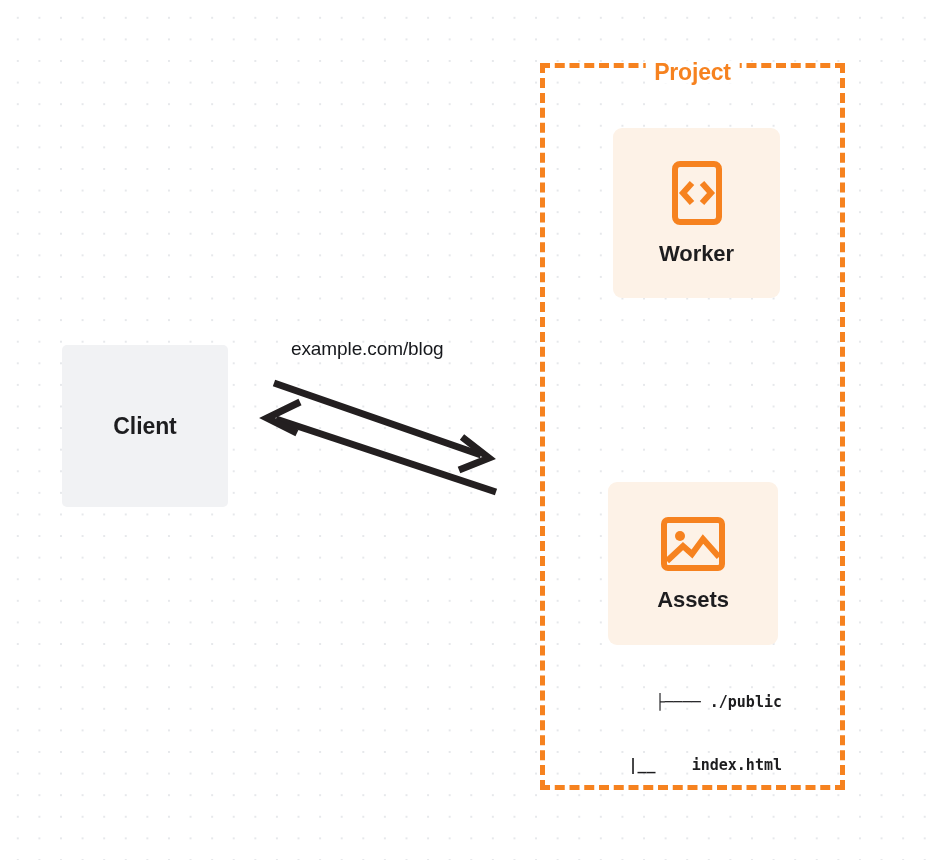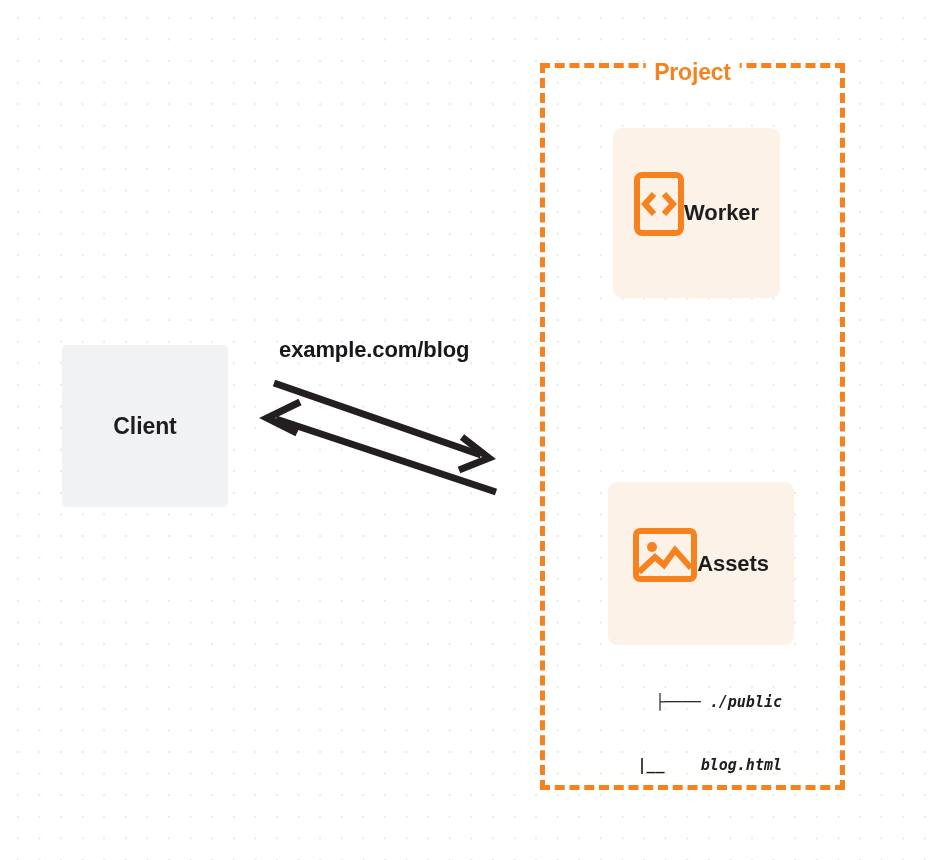--- a/index.html
+++ b/index.html
@@ -44,21 +44,21 @@
     letter-spacing: -0.2px;
     line-height: 1;
     white-space: nowrap;
   }
 
   
   .node-card {
     position: absolute;
     box-sizing: border-box;
     display: flex;
-    flex-direction: row;
+    flex-direction: column;
     align-items: center;
     justify-content: center;
   }
   .node-card.orange {
     background: #fdf2e7;
     border-radius: 9px;
   }
   .node-card.grey {
     background: #f1f2f4;
     border-radius: 5px;
@@ -80,21 +80,21 @@
 
   #worker-node {
     left: 613px;
     top: 128px;
     width: 167px;
     height: 170px;
   }
   #assets-node {
     left: 608px;
     top: 482px;
-    width: 186px;
+    width: 170px;
     height: 163px;
   }
   #client-node {
     left: 62px;
     top: 345px;
     width: 166px;
     height: 162px;
   }
 
   
@@ -104,39 +104,39 @@
     top: 650px;
     width: 196px;
     font-family: "DejaVu Sans Mono", "Liberation Mono", monospace;
     font-size: 15px;
     font-weight: bold;
     line-height: 21px;
     color: #1d1d1f;
     white-space: pre;
     text-align: right;
   }
-  .tree-row { display: block; font-style: italic; }
+  .tree-row { display: block; }
 
   
   #arrows {
     position: absolute;
     left: 0;
     top: 0;
     width: 938px;
     height: 860px;
     pointer-events: none;
   }
 
   
   #request-label {
     position: absolute;
-    left: 279px;
+    left: 291px;
     top: 339px;
-    font-size: 22px;
-    font-weight: bold;
+    font-size: 19px;
+    font-weight: normal;
     color: #16181c;
     letter-spacing: -0.1px;
     line-height: 1;
     white-space: nowrap;
   }
 </style>
 </head>
 <body>
 
 <div id="canvas">
@@ -181,17 +181,17 @@
         <rect x="3" y="3" width="58" height="48" rx="4" ry="4" fill="none" stroke="#f6821f" stroke-width="6"></rect>
         <circle cx="19" cy="19" r="5" fill="#f6821f"></circle>
         <polyline points="6,44 22,29 31,37 42,22 58,40" fill="none" stroke="#f6821f" stroke-width="6" stroke-linecap="butt" stroke-linejoin="miter"></polyline>
       </svg>
     </span>
     <span class="node-label">Assets</span>
   </div>
 
   <div id="assets-tree">
     <span class="tree-row">├──── ./public</span>
-    <span class="tree-row">   |__    blog.html</span>
+    <span class="tree-row">   |__    index.html</span>
     
   </div>
 
 </div>
 
 </body></html>

